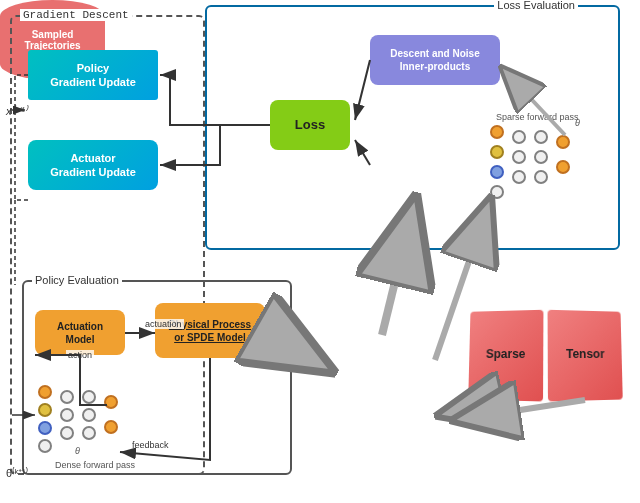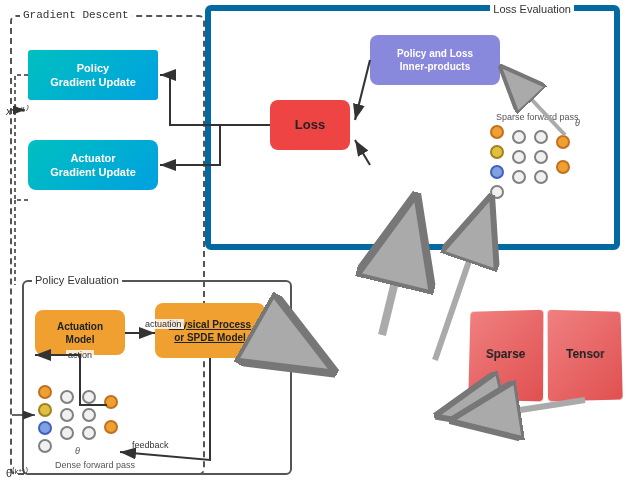--- a/index.html
+++ b/index.html
@@ -47,21 +47,21 @@
       width: 195px;
       height: 460px;
     }
 
     
     #le-region {
       left: 205px;
       top: 5px;
       width: 415px;
       height: 245px;
-      border: 6px solid #0369a1;
+      border: 2px solid #0369a1;
       border-radius: 6px;
     }
 
     
     #pe-region {
       left: 22px;
       top: 280px;
       width: 270px;
       height: 195px;
       border: 2px solid #555;
@@ -98,21 +98,21 @@
       color: #fff;
       border-radius: 8px;
     }
 
     
     #loss-box {
       left: 270px;
       top: 100px;
       width: 80px;
       height: 50px;
-      background: #ef4444;
+      background: #84cc16;
       color: #222;
       border-radius: 8px;
       font-size: 13px;
     }
 
     
     #policy-noise {
       left: 370px;
       top: 35px;
       width: 130px;
@@ -285,35 +285,39 @@
   <div class="box" id="actuator-grad">
     <span style="white-space:pre-line;">Actuator
 Gradient Update</span>
   </div>
 
   <div class="box" id="loss-box">
     <span>Loss</span>
   </div>
 
   <div class="box" id="policy-noise">
-    <span style="white-space:pre-line;">Policy and Loss
+    <span style="white-space:pre-line;">Descent and Noise
 Inner-products</span>
   </div>
 
 
   <div class="box" id="actuation-model">
     <span style="white-space:pre-line;">Actuation
 Model</span>
   </div>
 
   <div class="box" id="physical-process">
     <span style="white-space:pre-line;">Physical Process
 or SPDE Model</span>
   </div>
 
+  <div id="sampled-traj">
+    <span style="white-space:pre-line;">Sampled
+Trajectories</span>
+  </div>
 
   <div class="box" id="sparse-box">
     <span>Sparse</span>
   </div>
 
   <div class="box" id="tensor-box">
     <span>Tensor</span>
   </div>
 
   <div class="nn-area" style="left:490px; top:125px;">

